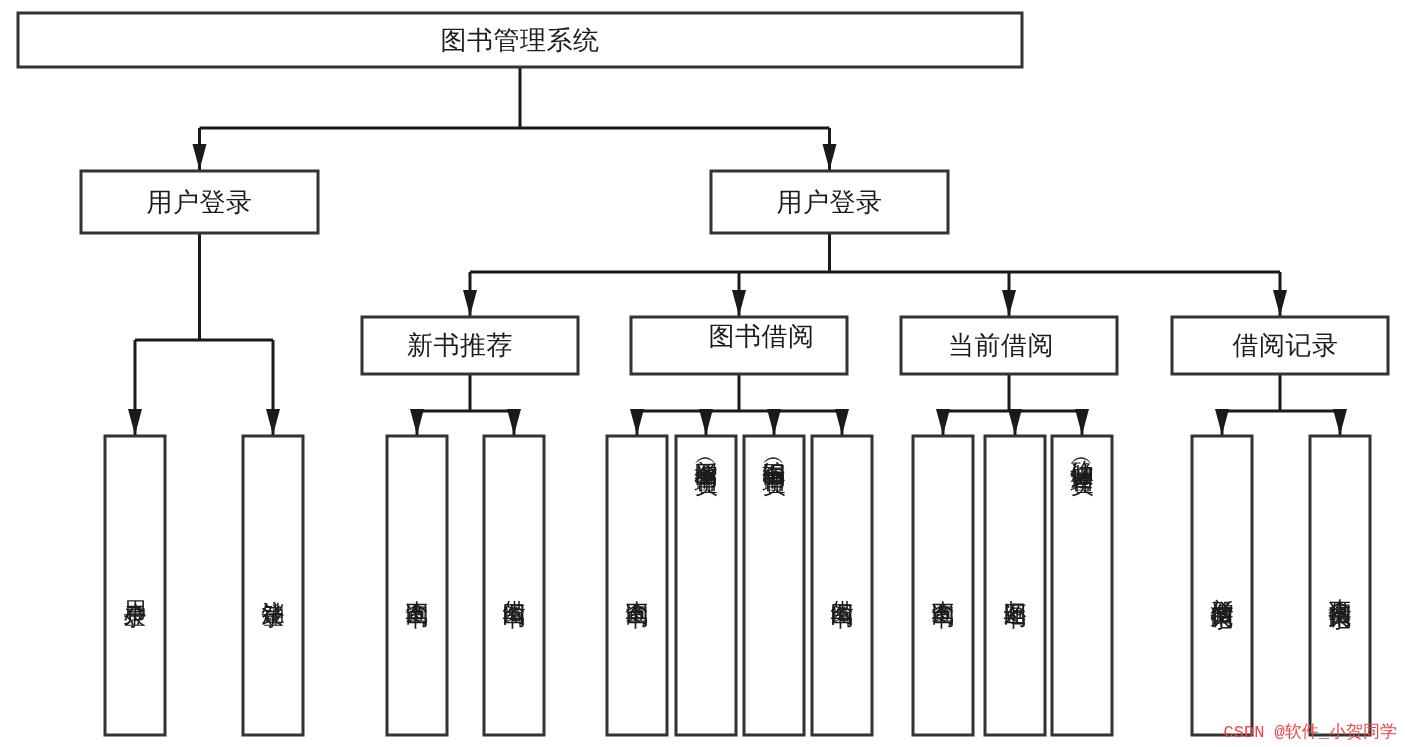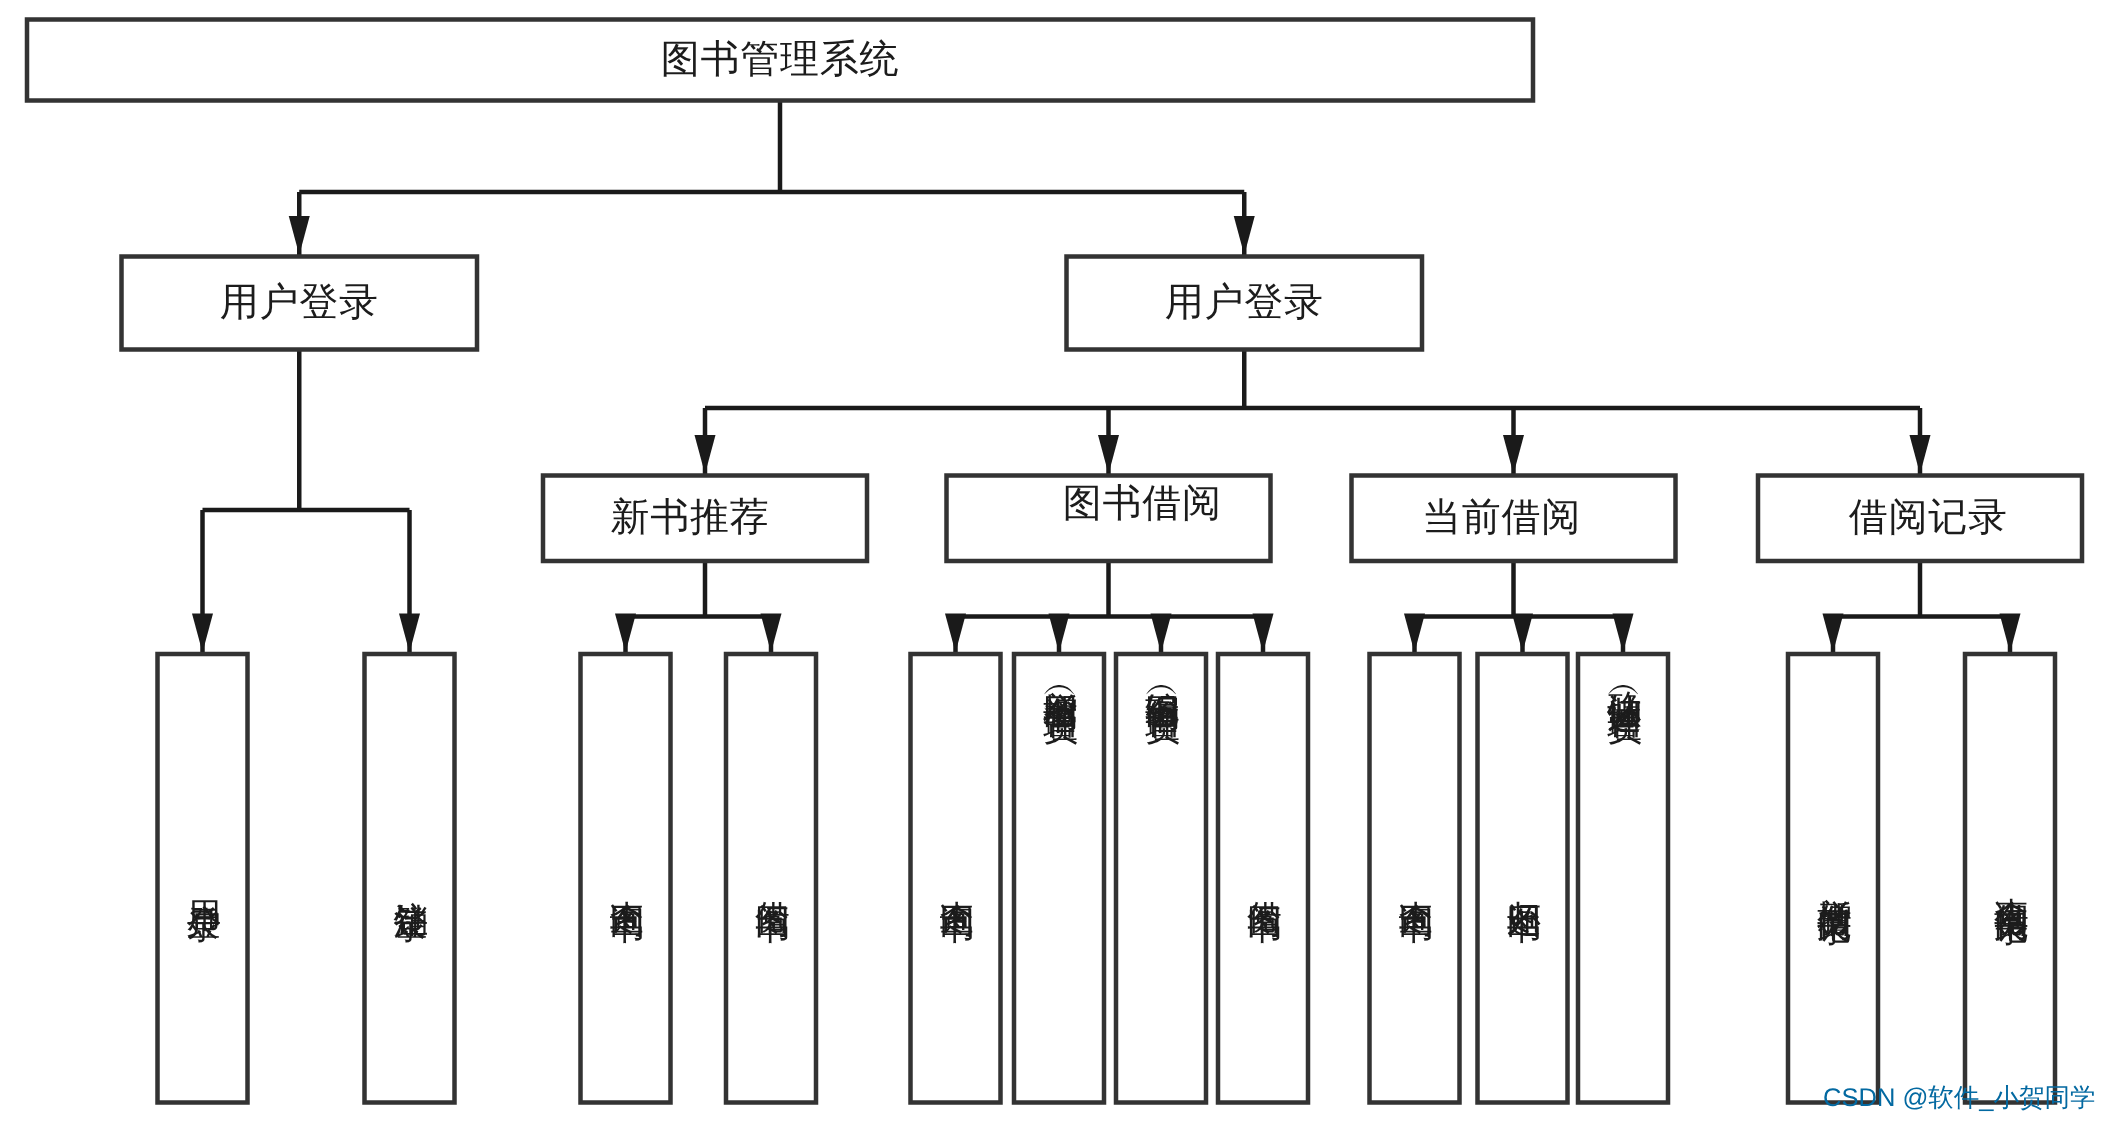--- a/index.html
+++ b/index.html
@@ -63,22 +63,22 @@
   }
   .node-label.vertical.top-aligned {
     justify-content: flex-start;
     padding-top: 6px;
   }
   .watermark {
     position: absolute;
     right: 8px;
     bottom: 4px;
     font-size: 17px;
-    color: #0369a1;
-    font-family: Liberation Sans, sans-serif;
+    color: #ef4444;
+    font-family: Liberation Mono, monospace;
     white-space: nowrap;
   }
 </style>
 </head>
 <body>
 
 <div id="canvas">
 
   <svg class="diagram" viewBox="0 0 1405 747">
     <g id="connectors-layer">

